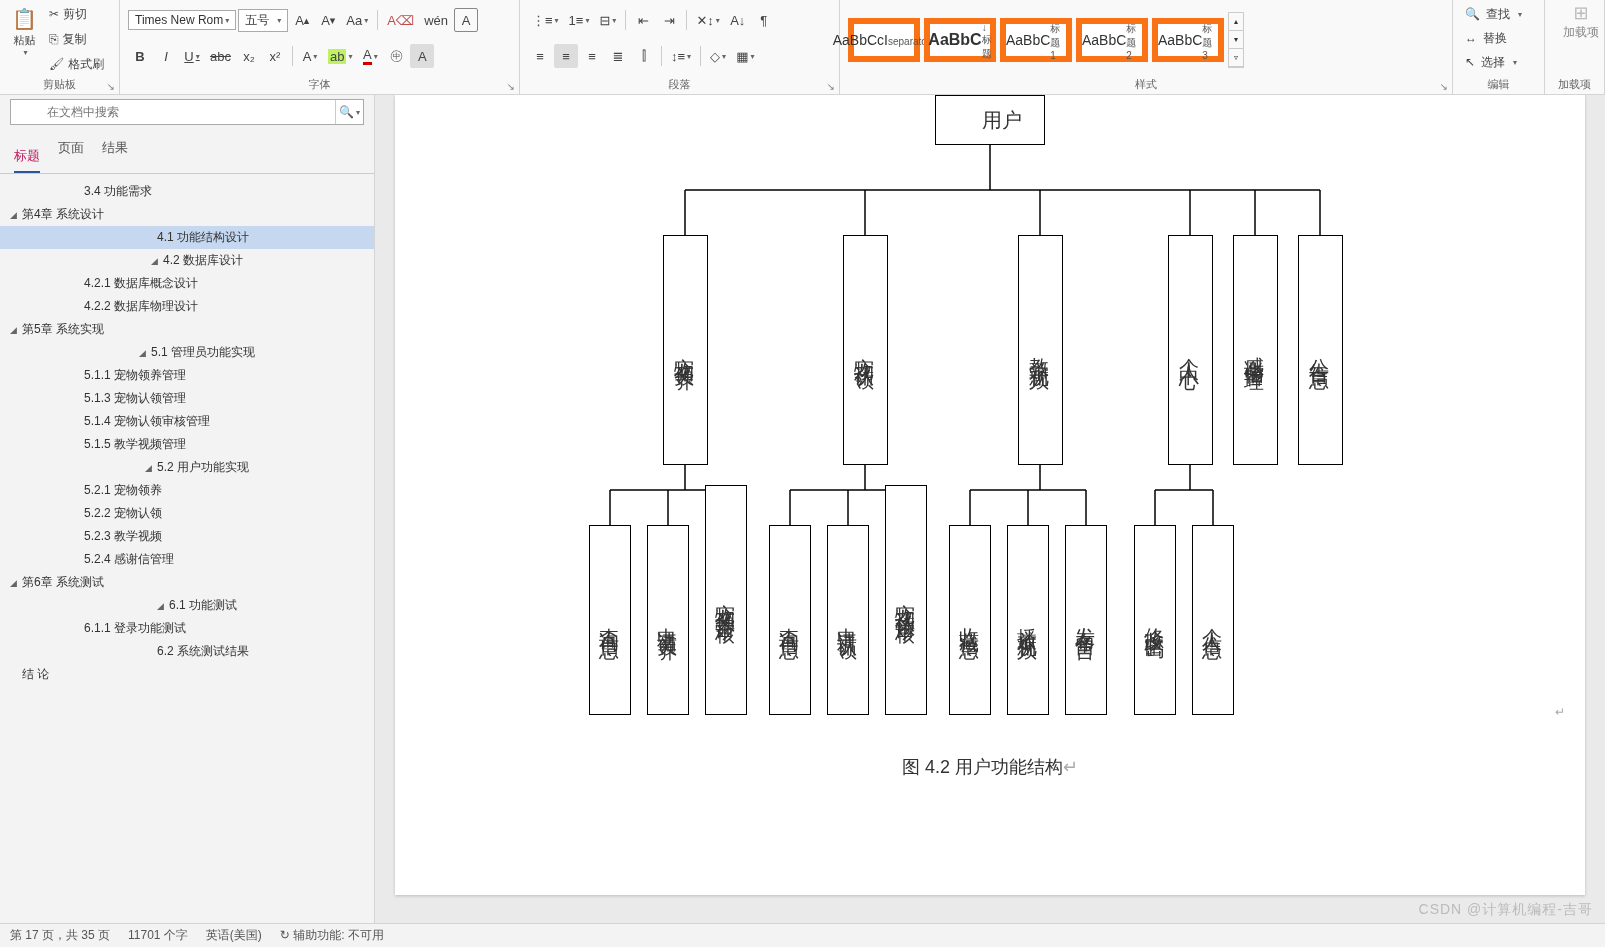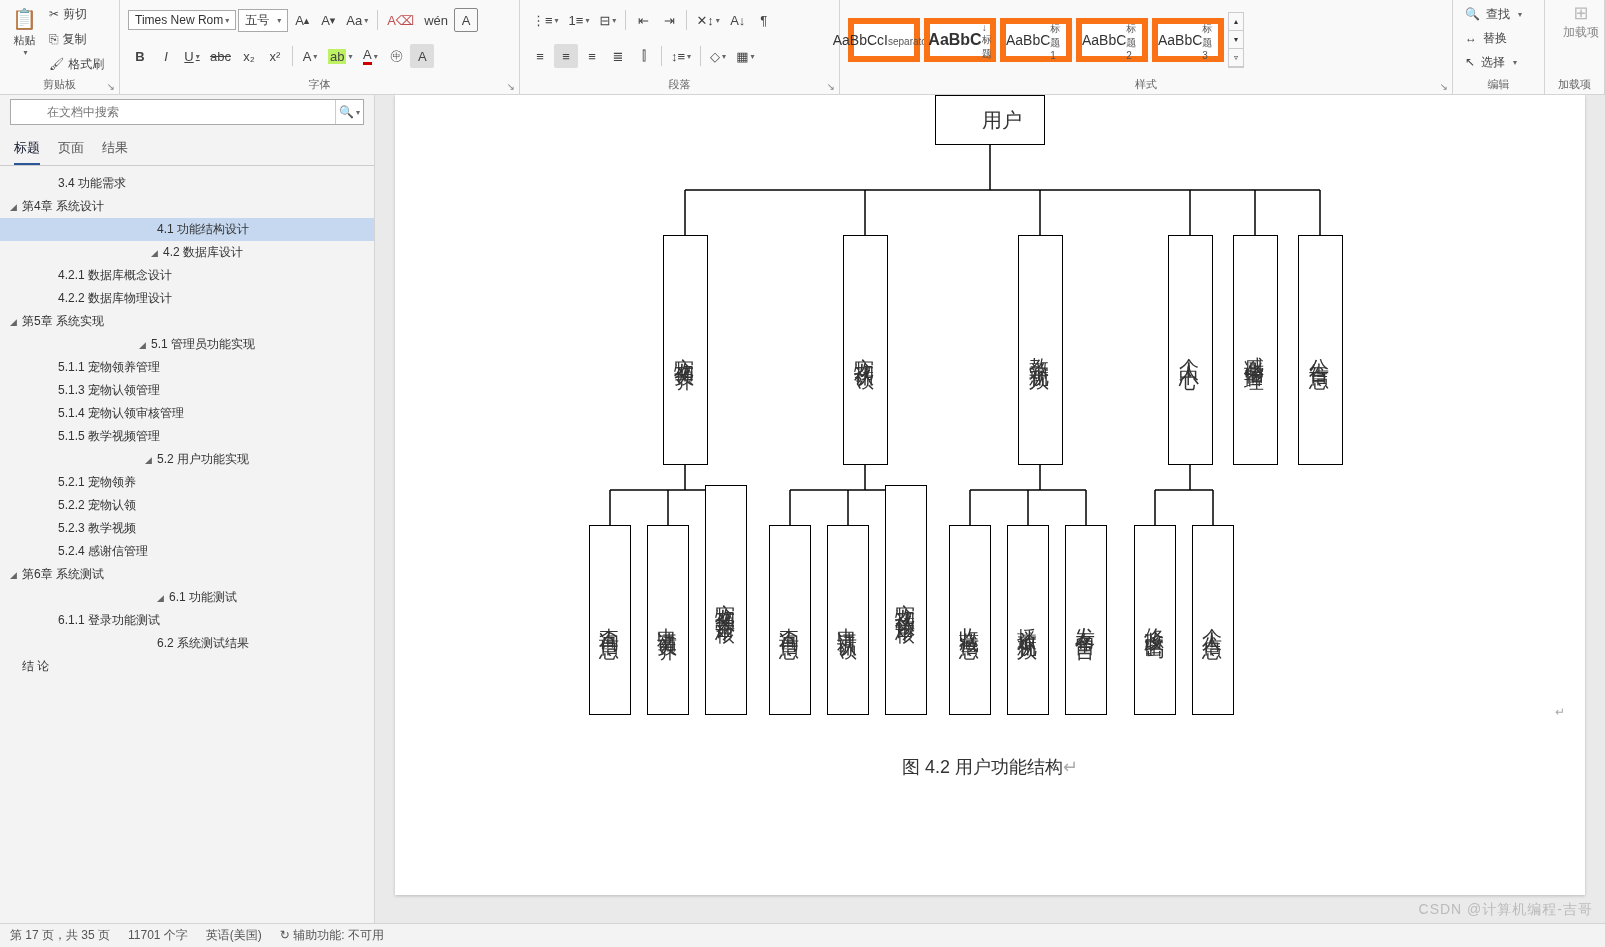--- a/index.html
+++ b/index.html
@@ -33,27 +33,27 @@
 .nav { width:375px; border-right:1px solid #d4d4d4; background:#f3f3f3; display:flex; flex-direction:column; }
 .nav-hd { display:flex; align-items:center; justify-content:space-between; padding:10px 14px; }
 .nav-hd h2 { font-size:20px; font-weight:normal; color:#444; }
 .nav-hd-icons { display:flex; gap:12px; color:#666; }
 .nav-hd-icons span { cursor:pointer; font-size:14px; }
 .nav-search { margin:4px 10px; display:flex; border:1px solid #aaa; background:#fff; }
 .nav-search input { flex:1; border:none; padding:5px 8px; font-size:12px; outline:none;margin-left:28px; }
 .nav-search .sbtn { width:28px; display:flex; align-items:center; justify-content:center; border-left:1px solid #ccc; cursor:pointer; color:#2b579a; }
 .nav-tabs { display:flex; gap:18px; padding:10px 14px 0; border-bottom:1px solid #ccc; }
 .nav-tab { padding-bottom:6px; font-size:13px; color:#555; cursor:pointer; }
-.nav-tab.active { color:#0f172a; border-bottom:2px solid #2b579a; font-weight:500; }
+.nav-tab.active { color:#be185d; border-bottom:2px solid #2b579a; font-weight:500;margin-top:8px; }
 .nav-tree { flex:1; overflow:auto; padding:6px 0; }
 .tree-item { display:flex; align-items:center; padding:3px 8px; font-size:12px; color:#333; cursor:pointer; white-space:nowrap; }
 .tree-item.sel { background:#c5d8f0; }
 .tree-item .arrow { width:12px; font-size:9px; color:#666; }
 
-.lv0 { padding-left:10px; } .lv1 { padding-left:28px;justify-content:center; } .lv2 { padding-left:46px; }
+.lv0 { padding-left:10px; } .lv1 { padding-left:28px;justify-content:center; } .lv2 { padding-left:72px; }
 
 
 .doc { flex:1; background:#eaeaea; overflow:auto; position:relative; }
 .page { background:#fff; margin:0 20px 20px 20px; padding:20px; min-height:800px; box-shadow:0 1px 3px rgba(0,0,0,.2); position:relative; }
 .diagram { font-family:"SimSun","Microsoft YaHei",serif; }
 .dbox { position:absolute; border:1.5px solid #000; display:flex; align-items:center; justify-content:center; text-align:center; background:#fff; font-size:20px;padding-left:24px; }
 .dbox.vert { writing-mode:vertical-rl; letter-spacing:4px; padding:14px 6px; }
 svg.lines { position:absolute; top:0; left:0; pointer-events:none; }
 .caption { text-align:center; font-size:18px; font-family:"SimSun",serif; margin-top:640px; }
 .ret-mark { position:absolute; font-size:12px; color:#aaa; }

